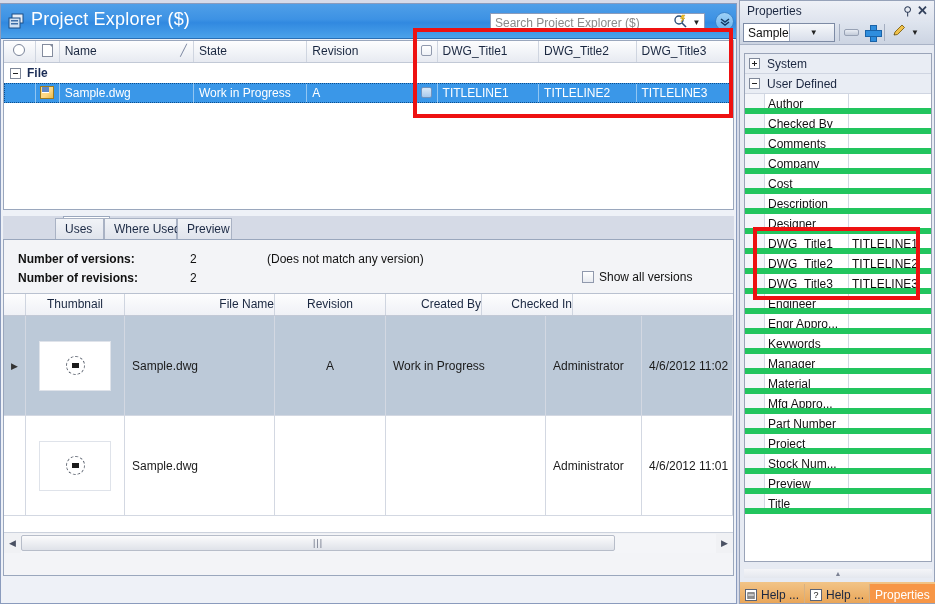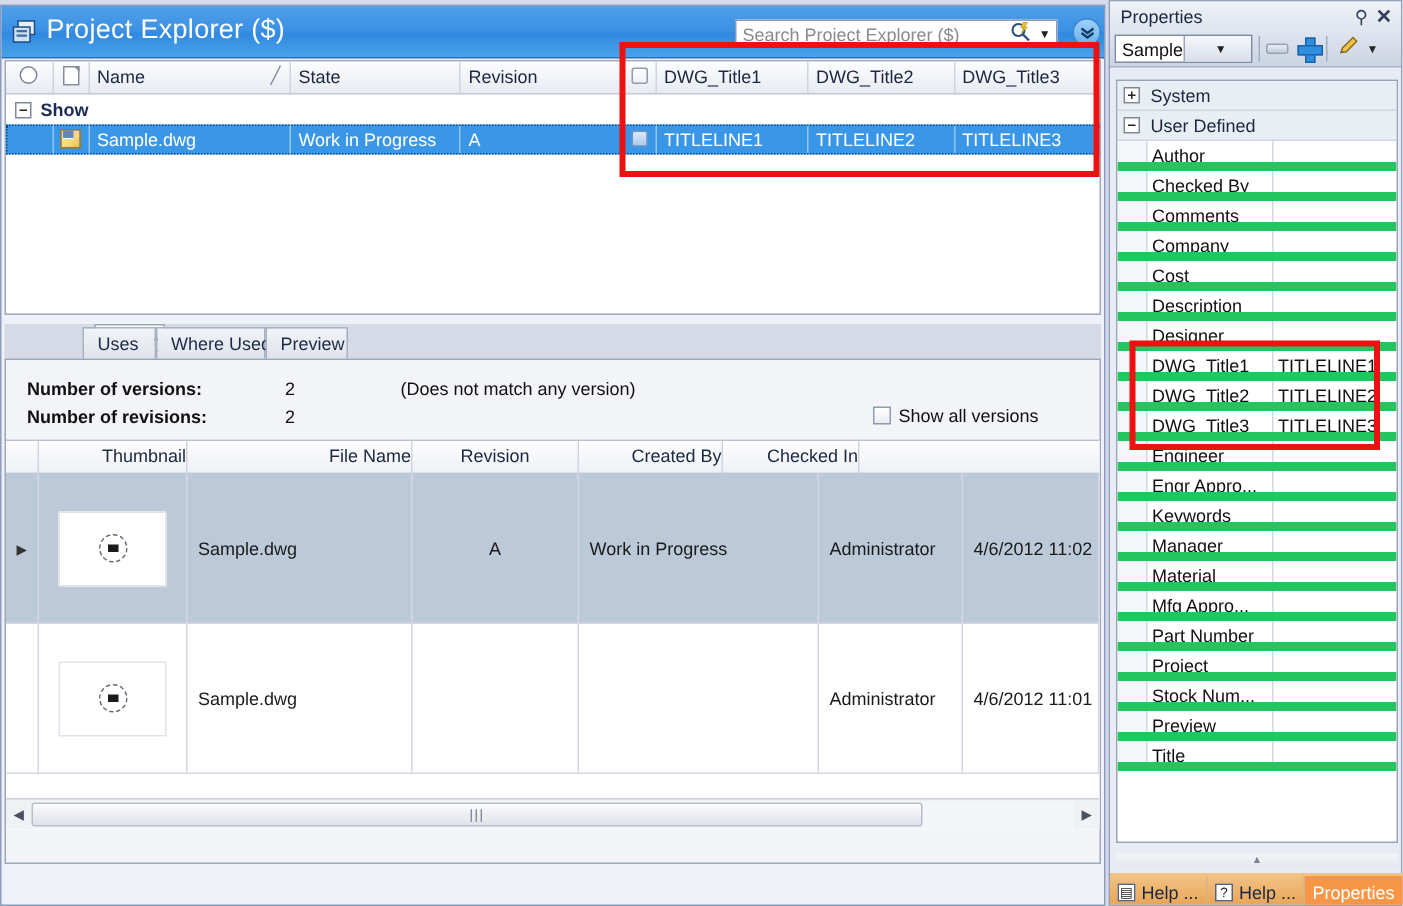--- a/index.html
+++ b/index.html
@@ -381,21 +381,21 @@
         <div class="th" style="width:98px;">
           <span>DWG_Title2</span>
         </div>
         <div class="th" style="width:97px;">
           <span>DWG_Title3</span>
         </div>
       </div>
 
       <div class="tree-group">
         <span class="expander"></span>
-        <span>Show</span>
+        <span>File</span>
       </div>
 
       <div class="tree-row sel-row">
         <div class="cell" style="width:32px;"></div>
         <div class="cell" style="width:24px;text-align:center;padding-left:0;">
           <span class="dwg-icon"></span>
         </div>
         <div class="cell" style="width:135px;">Sample.dwg</div>
         <div class="cell" style="width:114px;">Work in Progress</div>
         <div class="cell" style="width:109px;">A</div>
@@ -432,21 +432,21 @@
         <div class="val" style="left:186px;top:31px;">2</div>
         <div class="note" style="left:263px;top:12px;">(Does not match any version)</div>
         <div class="note" style="left:578px;top:30px;">
           <span class="chk-box"></span><span>Show all versions</span>
         </div>
       </div>
 
       <div class="hist-grid">
         <div class="hist-head">
           <div class="hh" style="width:22px;"></div>
-          <div class="hh" style="width:99px;text-align:right;">
+          <div class="hh" style="width:99px;">
             <span>Thumbnail</span>
           </div>
           <div class="hh left" style="width:150px;">
             <span>File Name</span>
           </div>
           <div class="hh" style="width:111px;">
             <span>Revision</span>
           </div>
           <div class="hh left" style="width:96px;">
             <span>Created By</span>

